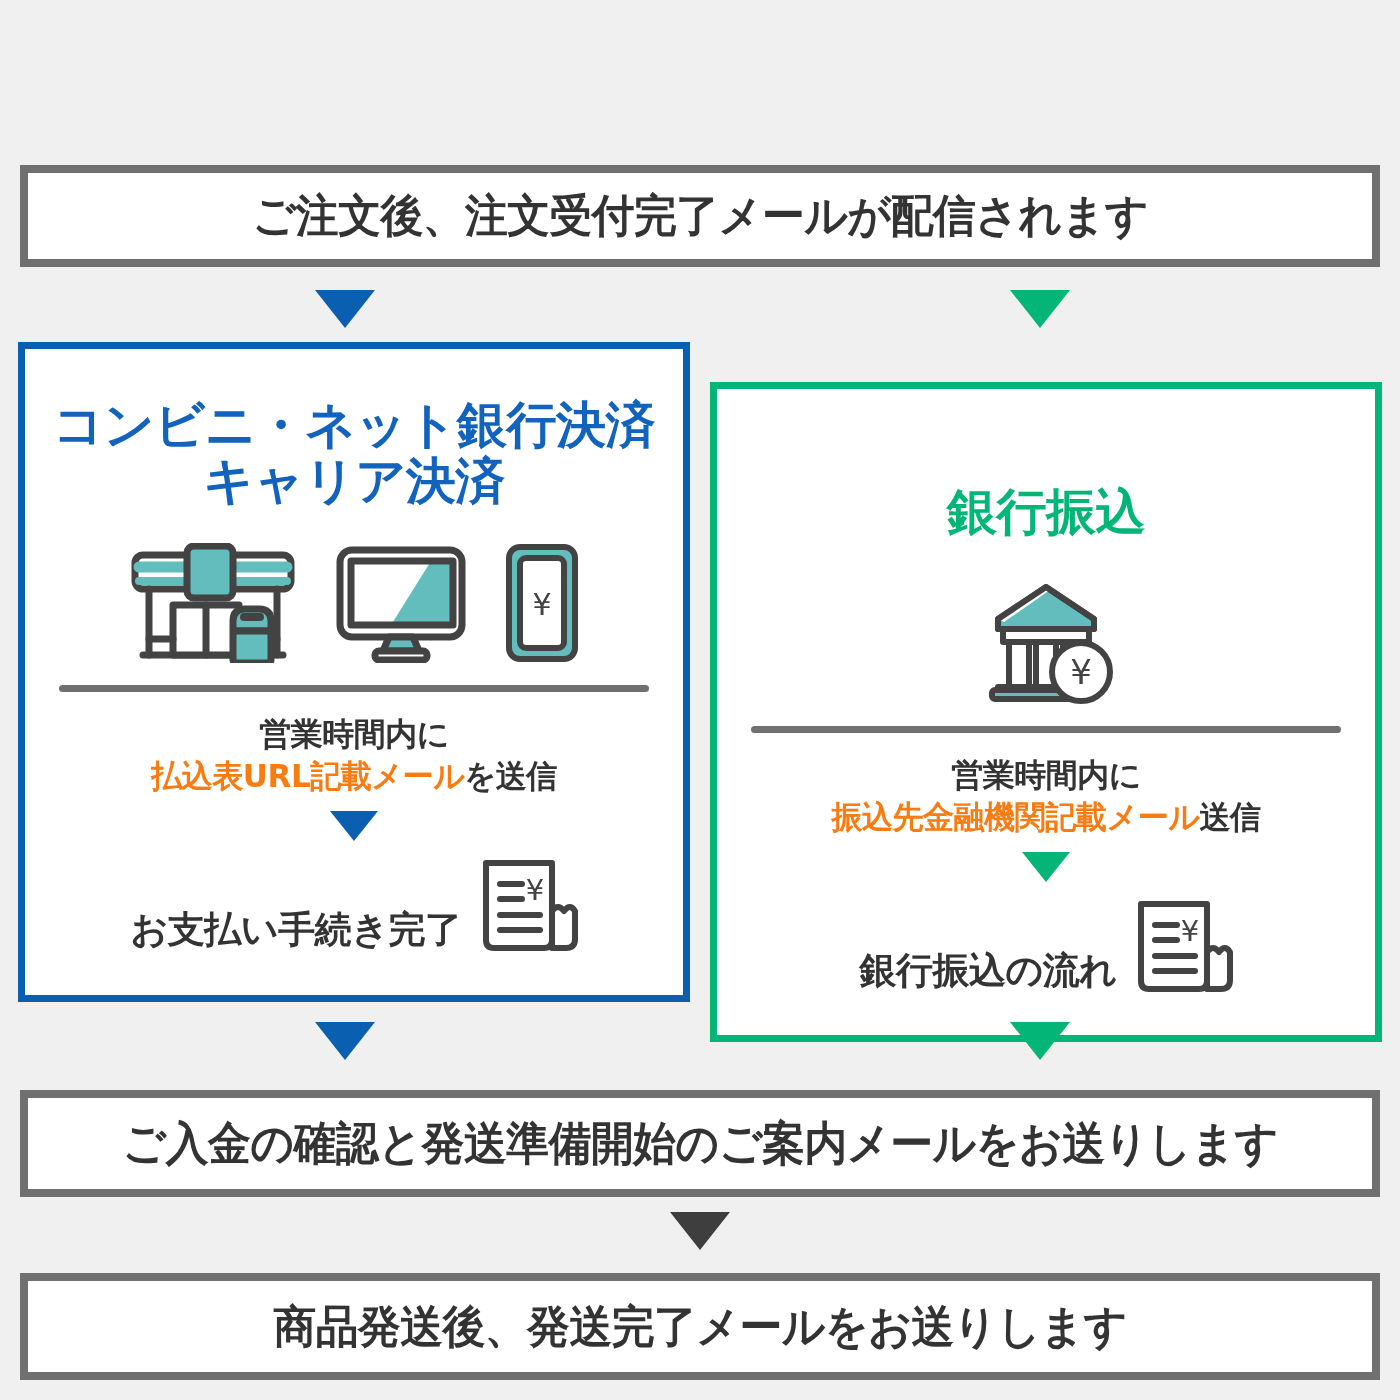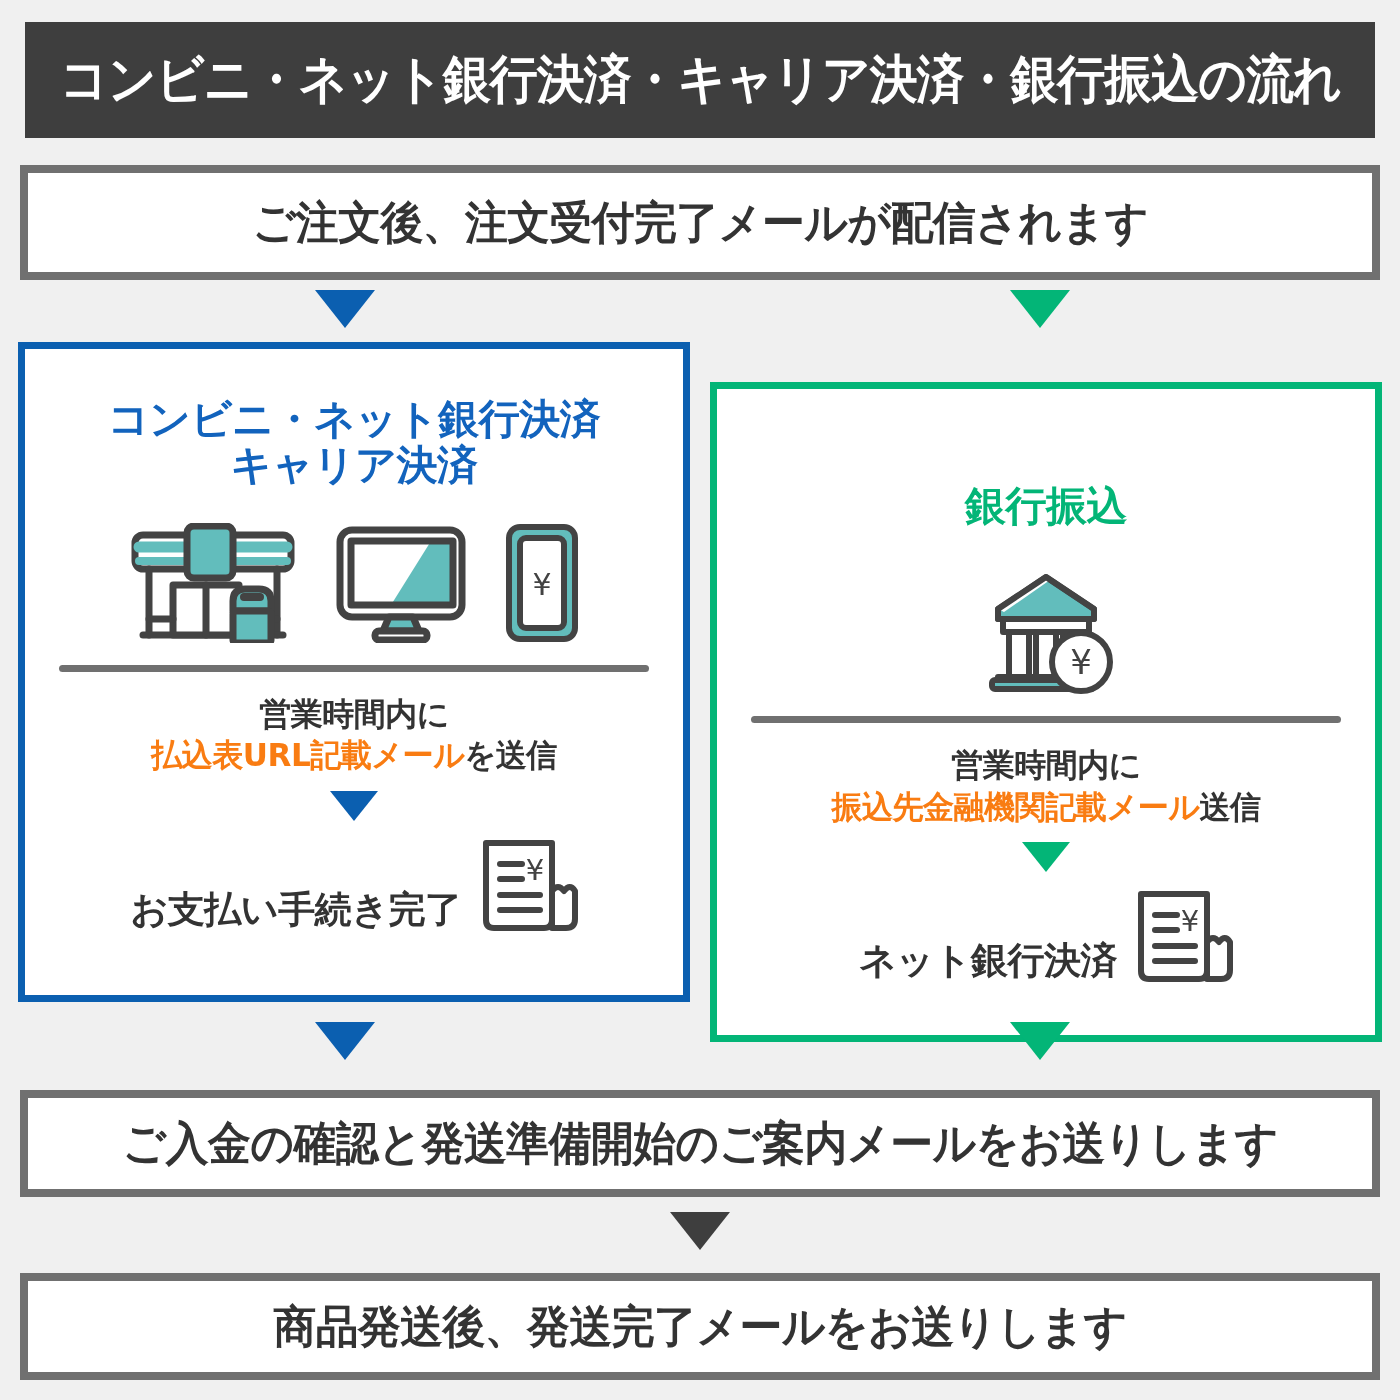--- a/index.html
+++ b/index.html
@@ -55,21 +55,21 @@
     justify-content: center;
   }
   .gray-box .box-text {
     color: #333333;
     font-size: 45px;
     font-weight: 700;
     letter-spacing: -0.5px;
     white-space: nowrap;
     transform: scaleX(0.95);
   }
-  #step-order   { top: 165px; height: 115px; }
+  #step-order   { top: 165px; height: 102px; }
   #step-confirm { top: 1090px; height: 107px; }
   #step-shipped { top: 1273px; height: 107px; }
   #step-confirm .box-text { font-size: 46px; transform: scaleX(0.93); }
 
   
   .tri {
     position: absolute;
     width: 0;
     height: 0;
     border-left: 30px solid transparent;
@@ -103,21 +103,21 @@
     width: 672px;
     height: 660px;
     box-sizing: border-box;
     background: #ffffff;
   }
   #panel-conveni { left: 18px;  border: 7px solid #0b5fb0; }
   #panel-bank    { left: 710px; border: 7px solid #03b577; margin-top: 40px; }
 
   .panel-title {
     text-align: center;
-    font-size: 41px;
+    font-size: 50px;
     font-weight: 700;
     line-height: 1.12;
     letter-spacing: -0.5px;
     white-space: pre-line;
   }
   #panel-conveni .panel-title { color: #1263bd; margin-top: 48px; }
   #panel-bank    .panel-title { color: #03b577; margin-top: 95px; }
 
   .icon-row {
     display: flex;
@@ -166,23 +166,20 @@
 
   .arrow-wrap { margin-top: 14px; }
 
   svg { display: block; }
 </style>
 </head>
 <body>
 
 <div class="page">
 
-  <div class="title-bar">
-    <span class="title-text">コンビニ・ネット銀行決済・キャリア決済・銀行振込の流れ</span>
-  </div>
 
   <div class="gray-box" id="step-order">
     <span class="box-text">ご注文後、注文受付完了メールが配信されます</span>
   </div>
 
   <div class="tri blue" id="tri-top-left"></div>
   <div class="tri green" id="tri-top-right"></div>
 
   <div class="panel" id="panel-conveni">
 
@@ -307,21 +304,21 @@
     <div class="mail-note">
       <span>営業時間内に</span>
       <span class="ln2"><span class="hl">振込先金融機関記載メール</span><span>送信</span></span>
     </div>
 
     <div class="arrow-wrap">
       <div class="tri-sm green"></div>
     </div>
 
     <div class="done-row">
-      <span class="done-text">ネット銀行決済</span>
+      <span class="done-text">銀行振込の流れ</span>
       <span>
         <svg width="104" height="98" viewBox="0 0 104 98">
           <g stroke="#434343" stroke-width="6" fill="none" stroke-linejoin="round" stroke-linecap="round">
             <path d="M78 54 q6 -8 12 0 q6 -8 11 0 v28 q0 9 -9 9 h-14z" fill="#ffffff"></path>
             <path d="M12 6 h66 v77 q0 8 -8 8 h-50 q-8 0 -8 -8z" fill="#ffffff"></path>
             <line x1="26" y1="27" x2="48" y2="27" stroke-width="6"></line>
             <line x1="26" y1="42" x2="48" y2="42" stroke-width="6"></line>
             <line x1="26" y1="58" x2="66" y2="58" stroke-width="6"></line>
             <line x1="26" y1="73" x2="66" y2="73" stroke-width="6"></line>
           </g>

